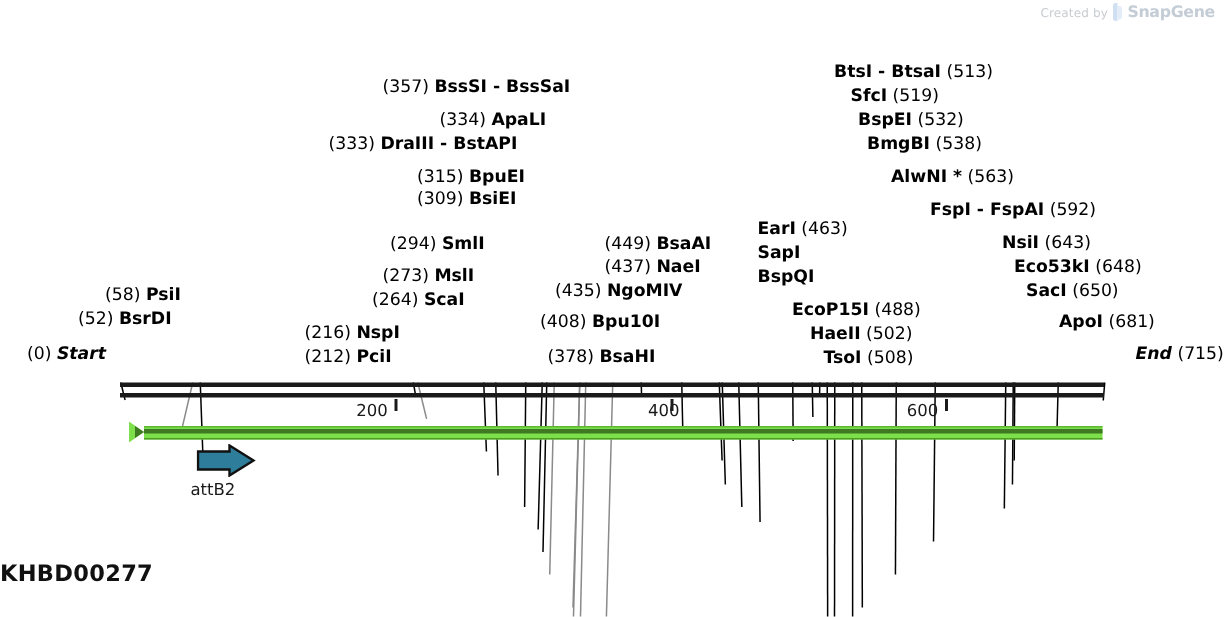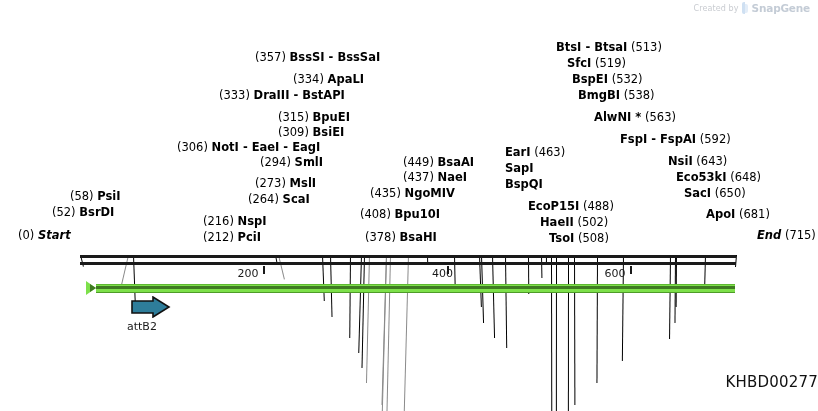--- a/index.html
+++ b/index.html
@@ -41,21 +41,21 @@
   .green-line{position:absolute;height:7px;background:#7de04a;border-top:1px solid #5fb832;border-bottom:1px solid #4e9c28;}
   .green-core{position:absolute;height:3px;background:#3f7a22;}
   .green-head{position:absolute;width:0;height:0;border-top:7px solid transparent;border-bottom:7px solid transparent;border-right:10px solid #7de04a;}
   .green-head-core{position:absolute;width:0;height:0;border-top:4px solid transparent;border-bottom:4px solid transparent;border-right:6px solid #3f7a22;}
 
   
   .feat-arrow{position:absolute;}
   .feat-label{position:absolute;font-size:11px;color:#1a1a1a;white-space:nowrap;}
 
   
-  .title{position:absolute;width:100%;text-align:right;font-size:15px;font-weight:400;color:#111;letter-spacing:.2px;}
+  .title{position:absolute;width:100%;text-align:left;font-size:15px;font-weight:700;color:#111;letter-spacing:.2px;}
   .subtitle{position:absolute;width:100%;text-align:right;font-size:11.5px;color:#1a1a1a;padding-left:46px;}
 </style>
 </head>
 <body>
 
 <div class="map">
 
   <div class="watermark">
     <span class="wm-text">Created by</span>
     <span class="wm-logo">
@@ -84,24 +84,20 @@
   <div class="lbl" style="left:278px;top:111px;">
     <span class="pos">(315)</span>
     <span class="enz">BpuEI</span>
   </div>
 
   <div class="lbl" style="left:278px;top:126px;">
     <span class="pos">(309)</span>
     <span class="enz">BsiEI</span>
   </div>
 
-  <div class="lbl" style="left:177px;top:141px;">
-    <span class="pos">(306)</span>
-    <span class="enz">NotI - EaeI - EagI</span>
-  </div>
 
   <div class="lbl" style="left:260px;top:156px;">
     <span class="pos">(294)</span>
     <span class="enz">SmlI</span>
   </div>
 
   <div class="lbl" style="left:255px;top:177px;">
     <span class="pos">(273)</span>
     <span class="enz">MslI</span>
   </div>

